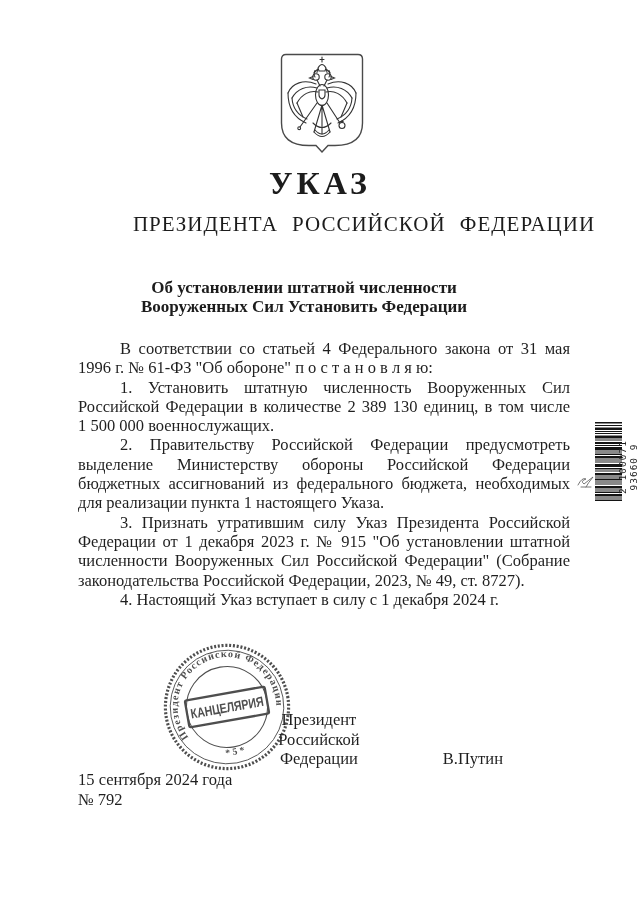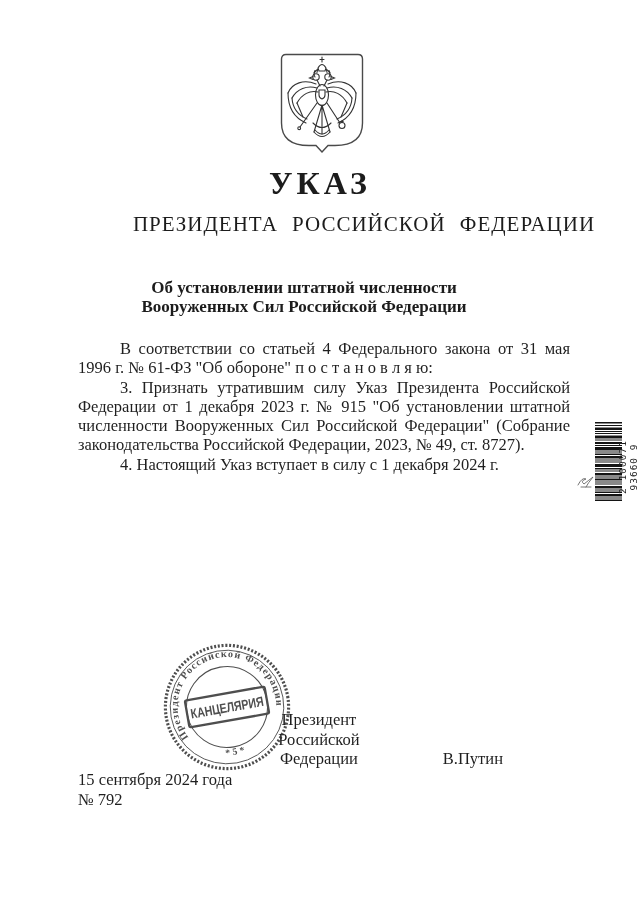--- a/index.html
+++ b/index.html
@@ -117,25 +117,27 @@
         <path d="M34,79 Q42,88 50,79"></path>
       </g>
     </svg>
   </div>
 
   <div class="ukaz">УКАЗ</div>
   <div class="org">ПРЕЗИДЕНТА РОССИЙСКОЙ ФЕДЕРАЦИИ</div>
 
   <div class="subject">
     <span>Об установлении штатной численности</span><br>
-    <span>Вооруженных Сил Российской Федерации</span>
+    <span>Вооруженных Сил Установить Федерации</span>
   </div>
 
   <div class="decree-body">
       <p>В соответствии со статьей 4 Федерального закона от 31 мая 1996&nbsp;г. №&nbsp;61-ФЗ "Об обороне" п&nbsp;о&nbsp;с&nbsp;т&nbsp;а&nbsp;н&nbsp;о&nbsp;в&nbsp;л&nbsp;я&nbsp;ю:</p>
+      <p>1.&nbsp;Установить штатную численность Вооруженных Сил Российской Федерации в количестве 2&nbsp;389&nbsp;130 единиц, в том числе 1&nbsp;500&nbsp;000 военнослужащих.</p>
+      <p>2.&nbsp;Правительству Российской Федерации предусмотреть выделение Министерству обороны Российской Федерации бюджетных ассигнований из федерального бюджета, необходимых для реализации пункта 1 настоящего Указа.</p>
       <p>3.&nbsp;Признать утратившим силу Указ Президента Российской Федерации от 1 декабря 2023&nbsp;г. №&nbsp;915 "Об установлении штатной численности Вооруженных Сил Российской Федерации" (Собрание законодательства Российской Федерации, 2023, №&nbsp;49, ст.&nbsp;8727).</p>
       <p>4.&nbsp;Настоящий Указ вступает в силу с 1 декабря 2024&nbsp;г.</p>
     </div>
 
   <div class="stamp">
     <svg viewBox="0 0 150 150" width="132" height="132">
       <g transform="rotate(-10 75 75)" stroke="#2d2d2d" fill="none">
         <circle cx="75" cy="75" r="70" stroke-width="3.6" stroke-dasharray="2.3 2"></circle>
         <circle cx="75" cy="75" r="64.5" stroke-width="1"></circle>
         <circle cx="75" cy="75" r="46" stroke-width="1.2"></circle>

